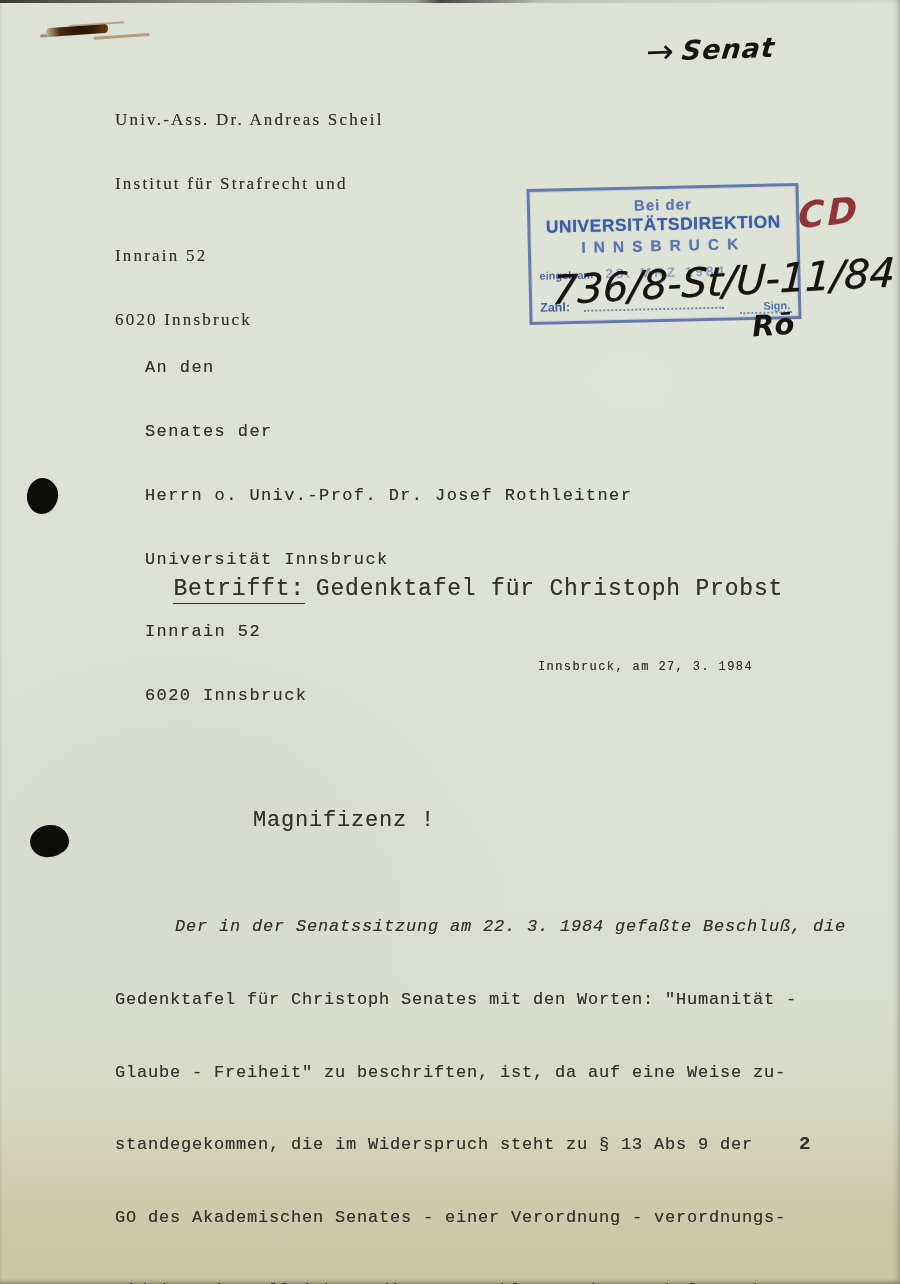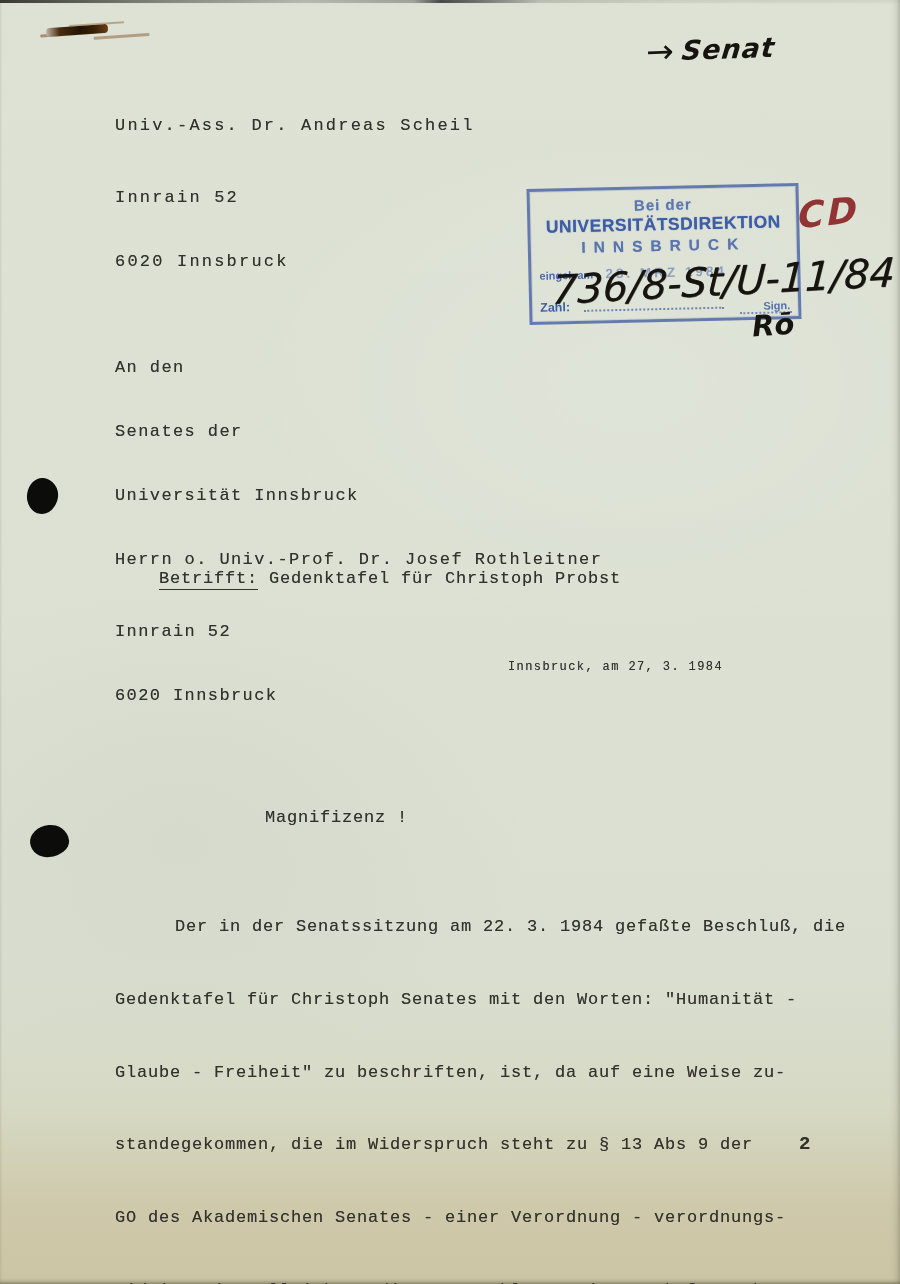--- a/index.html
+++ b/index.html
@@ -18,26 +18,26 @@
   }
   .sheet::before{
     content:"";position:absolute;top:0;left:0;right:0;height:3px;z-index:5;
     background:linear-gradient(90deg,
       rgba(30,28,22,0.85) 0%, rgba(30,28,22,0.45) 18%, rgba(30,28,22,0.18) 34%,
       rgba(30,28,22,0.30) 46%, rgba(25,22,30,0.75) 49%, rgba(25,22,30,0.55) 53%,
       rgba(30,28,22,0.15) 60%, rgba(30,28,22,0.06) 75%, rgba(30,28,22,0.02) 100%);
   }
   .typed{position:absolute;white-space:pre;text-shadow:0 0 0.6px rgba(50,48,42,0.55);}
   .ls-wide{letter-spacing:2.2px;}
-  .ls-mid{letter-spacing:1.4px;}
+  .ls-mid{letter-spacing:1.4px;margin-left:30px;}
   .ls-body{letter-spacing:0.8px;}
   .block-line{height:28px;line-height:28px;font-size:17px;}
   .gap-top{margin-top:8px;}
   .body-line{height:36.8px;line-height:36.8px;font-size:17px;}
-  .body-line.indent{padding-left:60px;}
+  .body-line.indent{padding-left:60px;font-style:italic;}
 
   
   .staple{
     position:absolute;left:46px;top:26px;width:62px;height:9px;z-index:4;
     transform:rotate(-4deg);border-radius:4px;
     background:linear-gradient(90deg, rgba(110,60,25,0.25) 0%, #4a2c12 22%, #241404 55%, #3a2008 78%, #6a3d18 100%);
     box-shadow:-9px 3px 0 -3px rgba(130,75,30,0.55), 44px 9px 0 -3px rgba(130,75,30,0.45), 20px -5px 0 -3.4px rgba(130,75,30,0.4);
   }
 
   
@@ -103,22 +103,23 @@
 
   <div class="staple"></div>
 
   <div class="hole hole-1"></div>
   <div class="hole hole-2"></div>
 
   <div class="routing">
     <span class="arr">→</span><span class="word">Senat</span>
   </div>
 
-  <div class="typed ls-wide" style="left:115px;top:76px;">
+  <div class="typed ls-wide" style="left:115px;top:70px;font-family:Liberation Serif, serif;">
     <div class="block-line">Univ.-Ass. Dr. Andreas Scheil</div>
+    <div class="block-line">Institut für Strafrecht und</div>
     <div class="block-line gap-top">Innrain 52</div>
     <div class="block-line">6020 Innsbruck</div>
   </div>
 
   <div class="stamp">
     <div class="s-line1">Bei der</div>
     <div class="s-line2">UNIVERSITÄTSDIREKTION</div>
     <div class="s-line3">INNSBRUCK</div>
     <div class="s-recv">eingel. am</div>
     <div class="s-date">28. MRZ 1984</div>
@@ -128,33 +129,33 @@
     <div class="s-sign">Sign.</div>
   </div>
 
   <div class="file-number">736/8-St/U-11/84</div>
   <div class="initials">Rō</div>
   <div class="red-mark">CD</div>
 
   <div class="typed ls-mid" style="left:115px;top:318px;">
     <div class="block-line">An den</div>
     <div class="block-line">Senates der</div>
+    <div class="block-line">Herrn o. Univ.-Prof. Dr. Josef Rothleitner</div>
     <div class="block-line">Universität Innsbruck</div>
-    <div class="block-line">Herrn o. Univ.-Prof. Dr. Josef Rothleitner</div>
     <div class="block-line gap-top">Innrain 52</div>
     <div class="block-line">6020 Innsbruck</div>
   </div>
 
-  <div class="typed ls-body" style="left:115px;top:550px;font-size:17px;text-align:center;">
+  <div class="typed ls-body" style="left:115px;top:550px;font-size:23px;text-align:center;">
     <span class="subject-label">Betrifft:</span><span class="subject-text">Gedenktafel für Christoph Probst</span>
   </div>
 
   <div class="typed ls-mid" style="left:508px;top:660px;font-size:12px;">Innsbruck, am 27, 3. 1984</div>
 
-  <div class="typed ls-body" style="left:265px;top:808px;font-size:17px;">Magnifizenz !</div>
+  <div class="typed ls-body" style="left:253px;top:808px;font-size:22px;">Magnifizenz !</div>
 
   <div class="typed ls-body" style="left:115px;top:873px;">
     <div class="body-line indent">Der in der Senatssitzung am 22. 3. 1984 gefaßte Beschluß, die</div>
     <div class="body-line">Gedenktafel für Christoph Senates mit den Worten: "Humanität -</div>
     <div class="body-line">Glaube - Freiheit" zu beschriften, ist, da auf eine Weise zu-</div>
     <div class="body-line">standegekommen, die im Widerspruch steht zu § 13 Abs 9 der</div>
     <div class="body-line">GO des Akademischen Senates - einer Verordnung - verordnungs-</div>
     <div class="body-line">widrig: Die Vollziehung dieses Beschlusses ist nach § 13 Abs 4 GO</div>
     
   </div>

